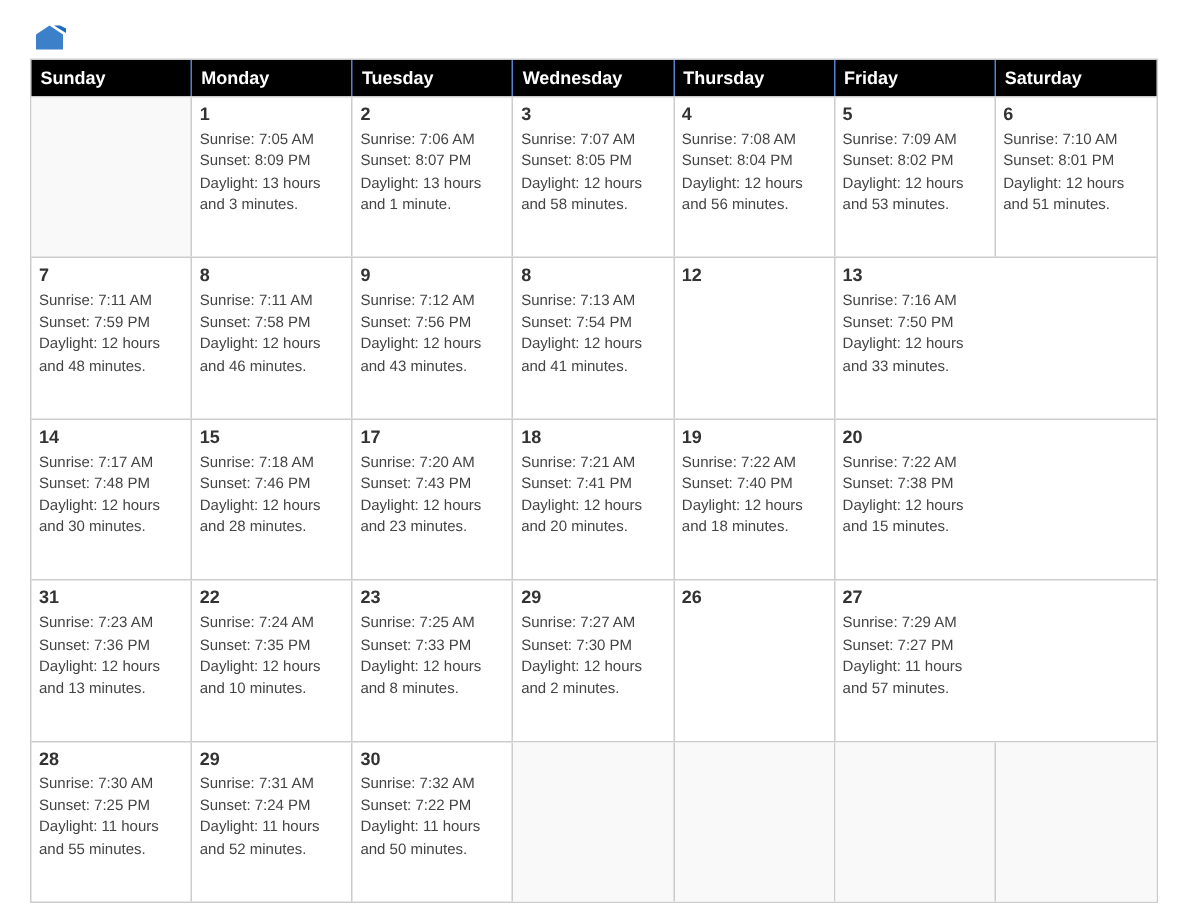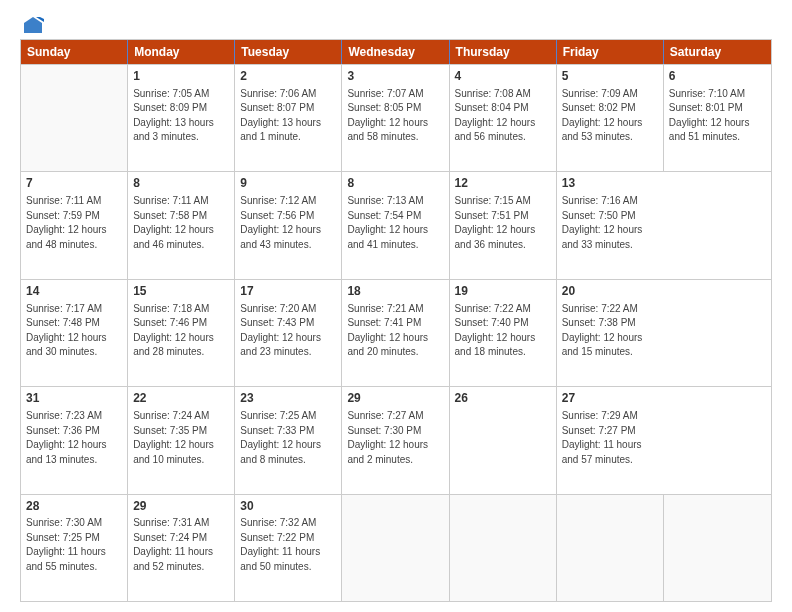--- a/index.html
+++ b/index.html
@@ -43,21 +43,21 @@
     }
     .calendar {
       flex: 1;
       display: flex;
       flex-direction: column;
       border: 1px solid #ccc;
     }
     .cal-header {
       display: grid;
       grid-template-columns: repeat(7, 1fr);
-      background: #c2410c;
+      background: #000000;
     }
     .cal-header-cell {
       color: #fff;
       font-weight: bold;
       font-size: 12px;
       padding: 5px 6px;
       border-right: 1px solid #5580cc;
       text-align: left;
     }
     .cal-header-cell:last-child { border-right: none; }
@@ -133,21 +133,21 @@
           <div class="cal-cell"><span class="day-num">3</span><span class="cell-text">Sunrise: 7:07 AM<br>Sunset: 8:05 PM<br>Daylight: 12 hours and 58 minutes.</span></div>
           <div class="cal-cell"><span class="day-num">4</span><span class="cell-text">Sunrise: 7:08 AM<br>Sunset: 8:04 PM<br>Daylight: 12 hours and 56 minutes.</span></div>
           <div class="cal-cell"><span class="day-num">5</span><span class="cell-text">Sunrise: 7:09 AM<br>Sunset: 8:02 PM<br>Daylight: 12 hours and 53 minutes.</span></div>
           <div class="cal-cell"><span class="day-num">6</span><span class="cell-text">Sunrise: 7:10 AM<br>Sunset: 8:01 PM<br>Daylight: 12 hours and 51 minutes.</span></div>
         </div>
         <div class="cal-row">
           <div class="cal-cell"><span class="day-num">7</span><span class="cell-text">Sunrise: 7:11 AM<br>Sunset: 7:59 PM<br>Daylight: 12 hours and 48 minutes.</span></div>
           <div class="cal-cell"><span class="day-num">8</span><span class="cell-text">Sunrise: 7:11 AM<br>Sunset: 7:58 PM<br>Daylight: 12 hours and 46 minutes.</span></div>
           <div class="cal-cell"><span class="day-num">9</span><span class="cell-text">Sunrise: 7:12 AM<br>Sunset: 7:56 PM<br>Daylight: 12 hours and 43 minutes.</span></div>
           <div class="cal-cell"><span class="day-num">8</span><span class="cell-text">Sunrise: 7:13 AM<br>Sunset: 7:54 PM<br>Daylight: 12 hours and 41 minutes.</span></div>
-          <div class="cal-cell"><span class="day-num">12</span><span class="cell-text">Sunrise: 7:15 AM<br>Sunset: 7:51 PM<br>Daylight: 12 hours and 36 minutes.</span></div>
+          <div class="cal-cell"><span class="day-num">12</span></div>
           <div class="cal-cell"><span class="day-num">13</span><span class="cell-text">Sunrise: 7:16 AM<br>Sunset: 7:50 PM<br>Daylight: 12 hours and 33 minutes.</span></div>
         </div>
         <div class="cal-row">
           <div class="cal-cell"><span class="day-num">14</span><span class="cell-text">Sunrise: 7:17 AM<br>Sunset: 7:48 PM<br>Daylight: 12 hours and 30 minutes.</span></div>
           <div class="cal-cell"><span class="day-num">15</span><span class="cell-text">Sunrise: 7:18 AM<br>Sunset: 7:46 PM<br>Daylight: 12 hours and 28 minutes.</span></div>
           <div class="cal-cell"><span class="day-num">17</span><span class="cell-text">Sunrise: 7:20 AM<br>Sunset: 7:43 PM<br>Daylight: 12 hours and 23 minutes.</span></div>
           <div class="cal-cell"><span class="day-num">18</span><span class="cell-text">Sunrise: 7:21 AM<br>Sunset: 7:41 PM<br>Daylight: 12 hours and 20 minutes.</span></div>
           <div class="cal-cell"><span class="day-num">19</span><span class="cell-text">Sunrise: 7:22 AM<br>Sunset: 7:40 PM<br>Daylight: 12 hours and 18 minutes.</span></div>
           <div class="cal-cell"><span class="day-num">20</span><span class="cell-text">Sunrise: 7:22 AM<br>Sunset: 7:38 PM<br>Daylight: 12 hours and 15 minutes.</span></div>
         </div>

